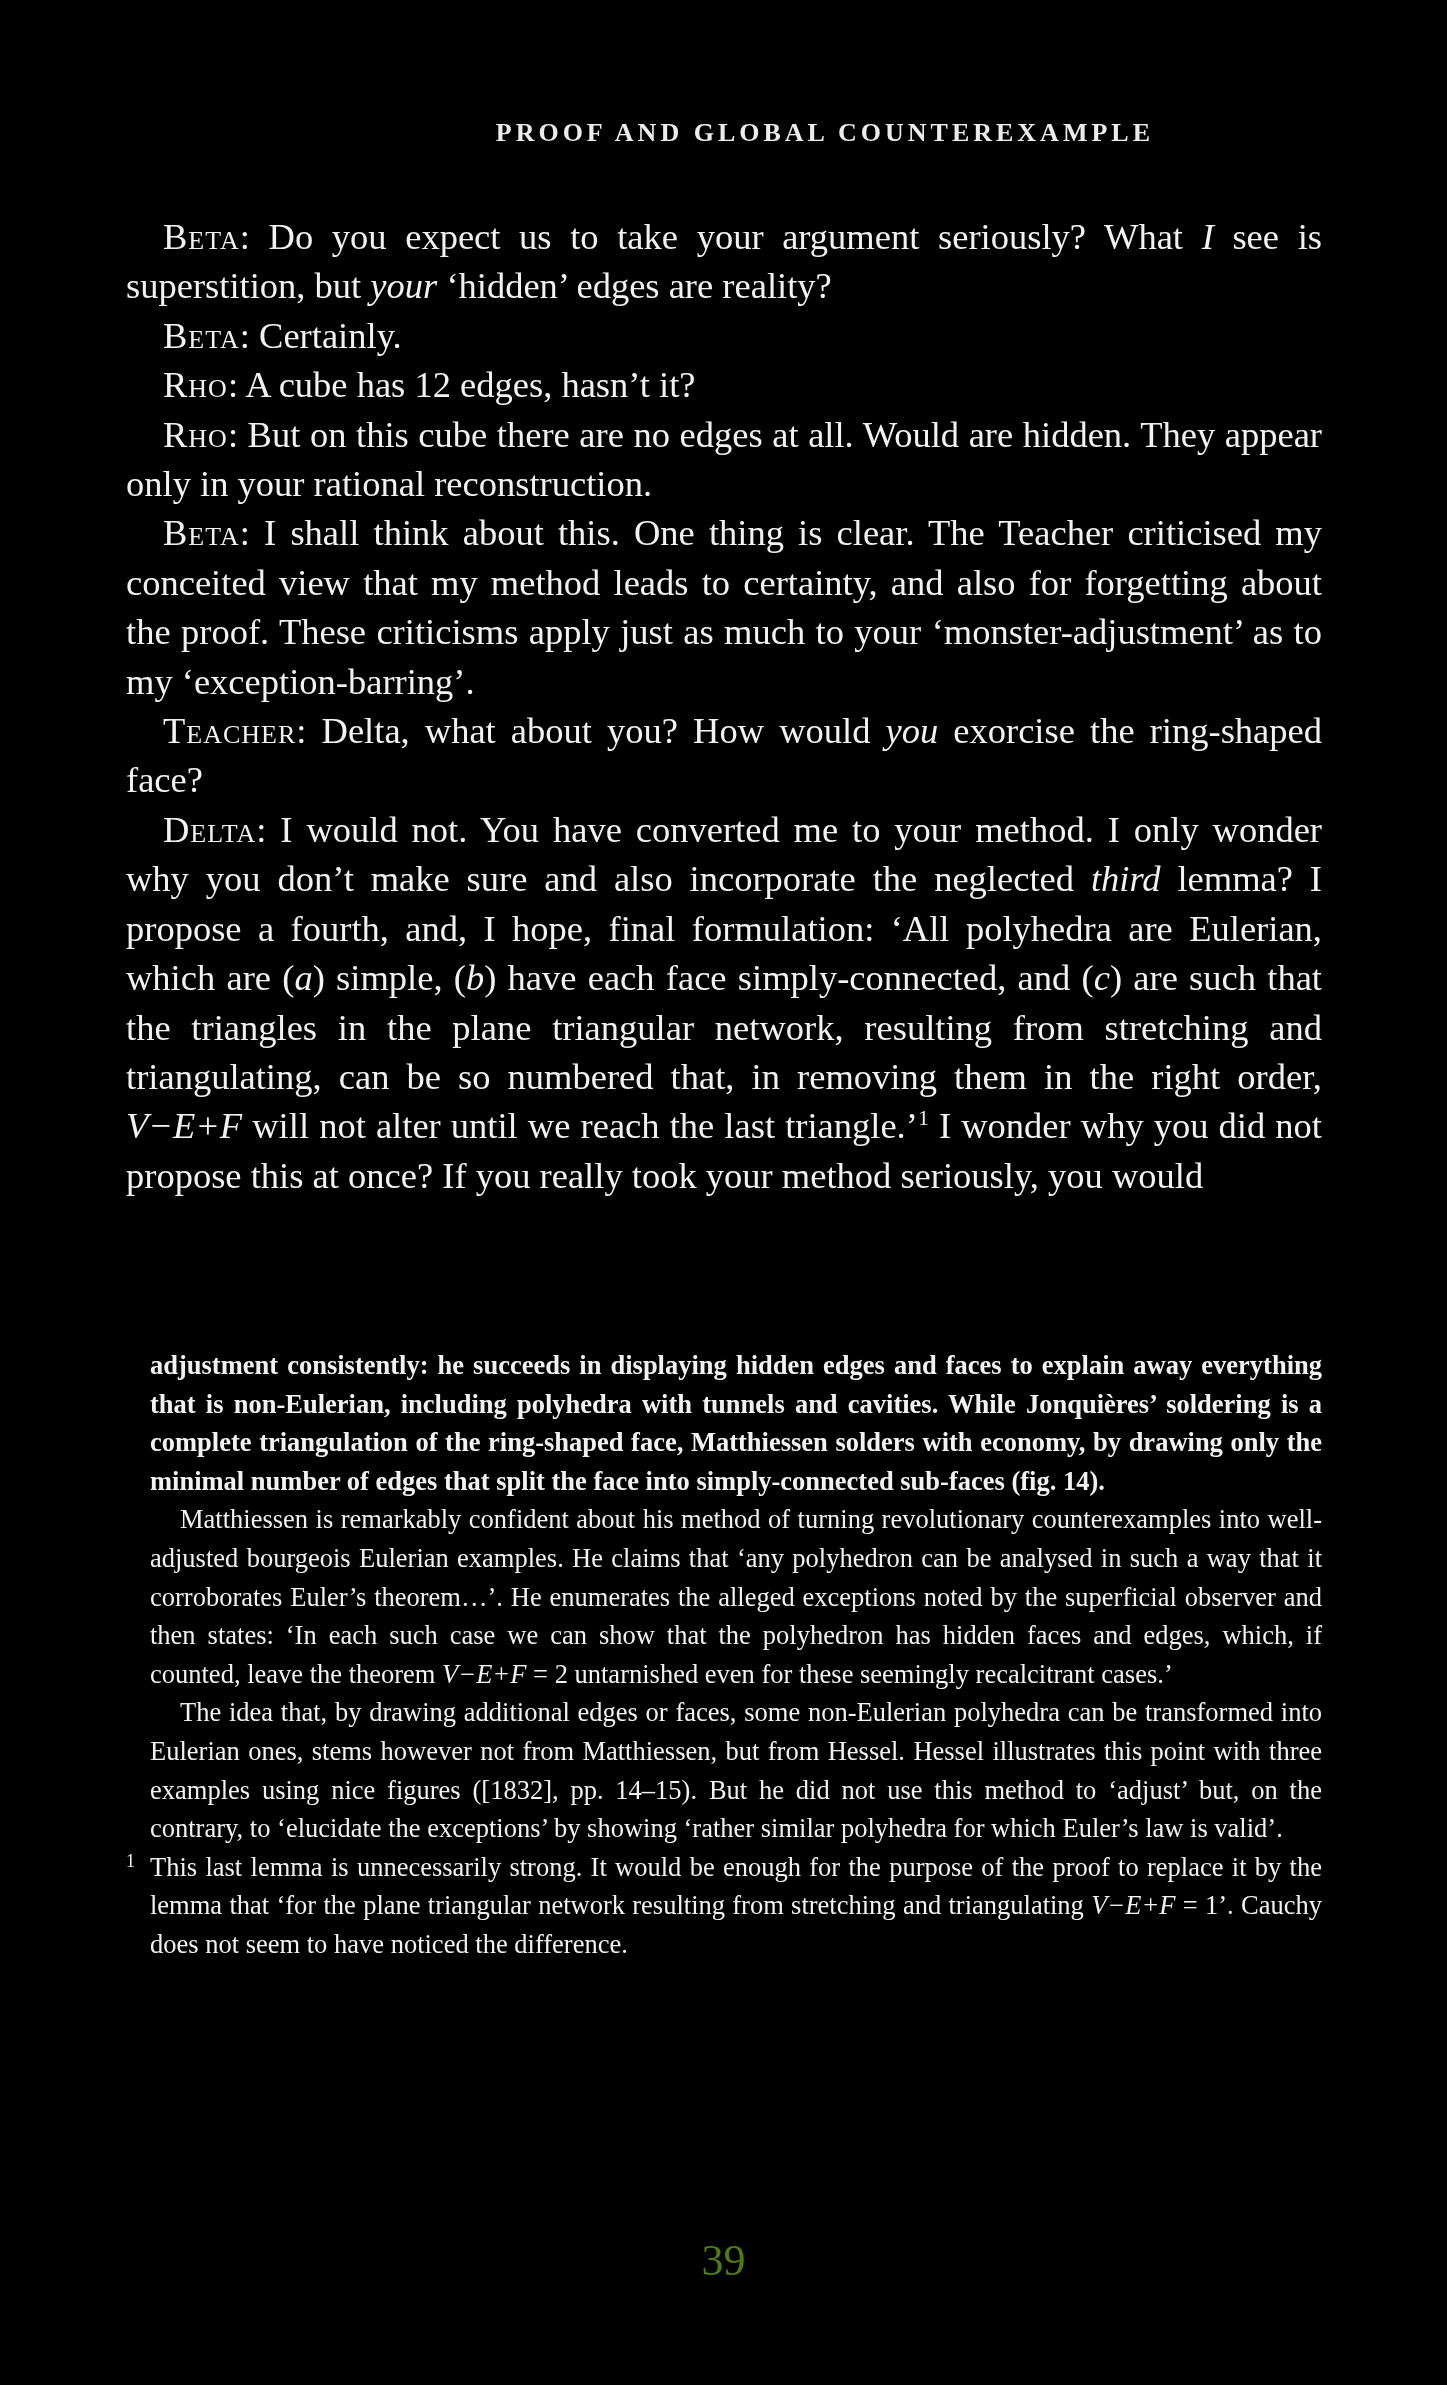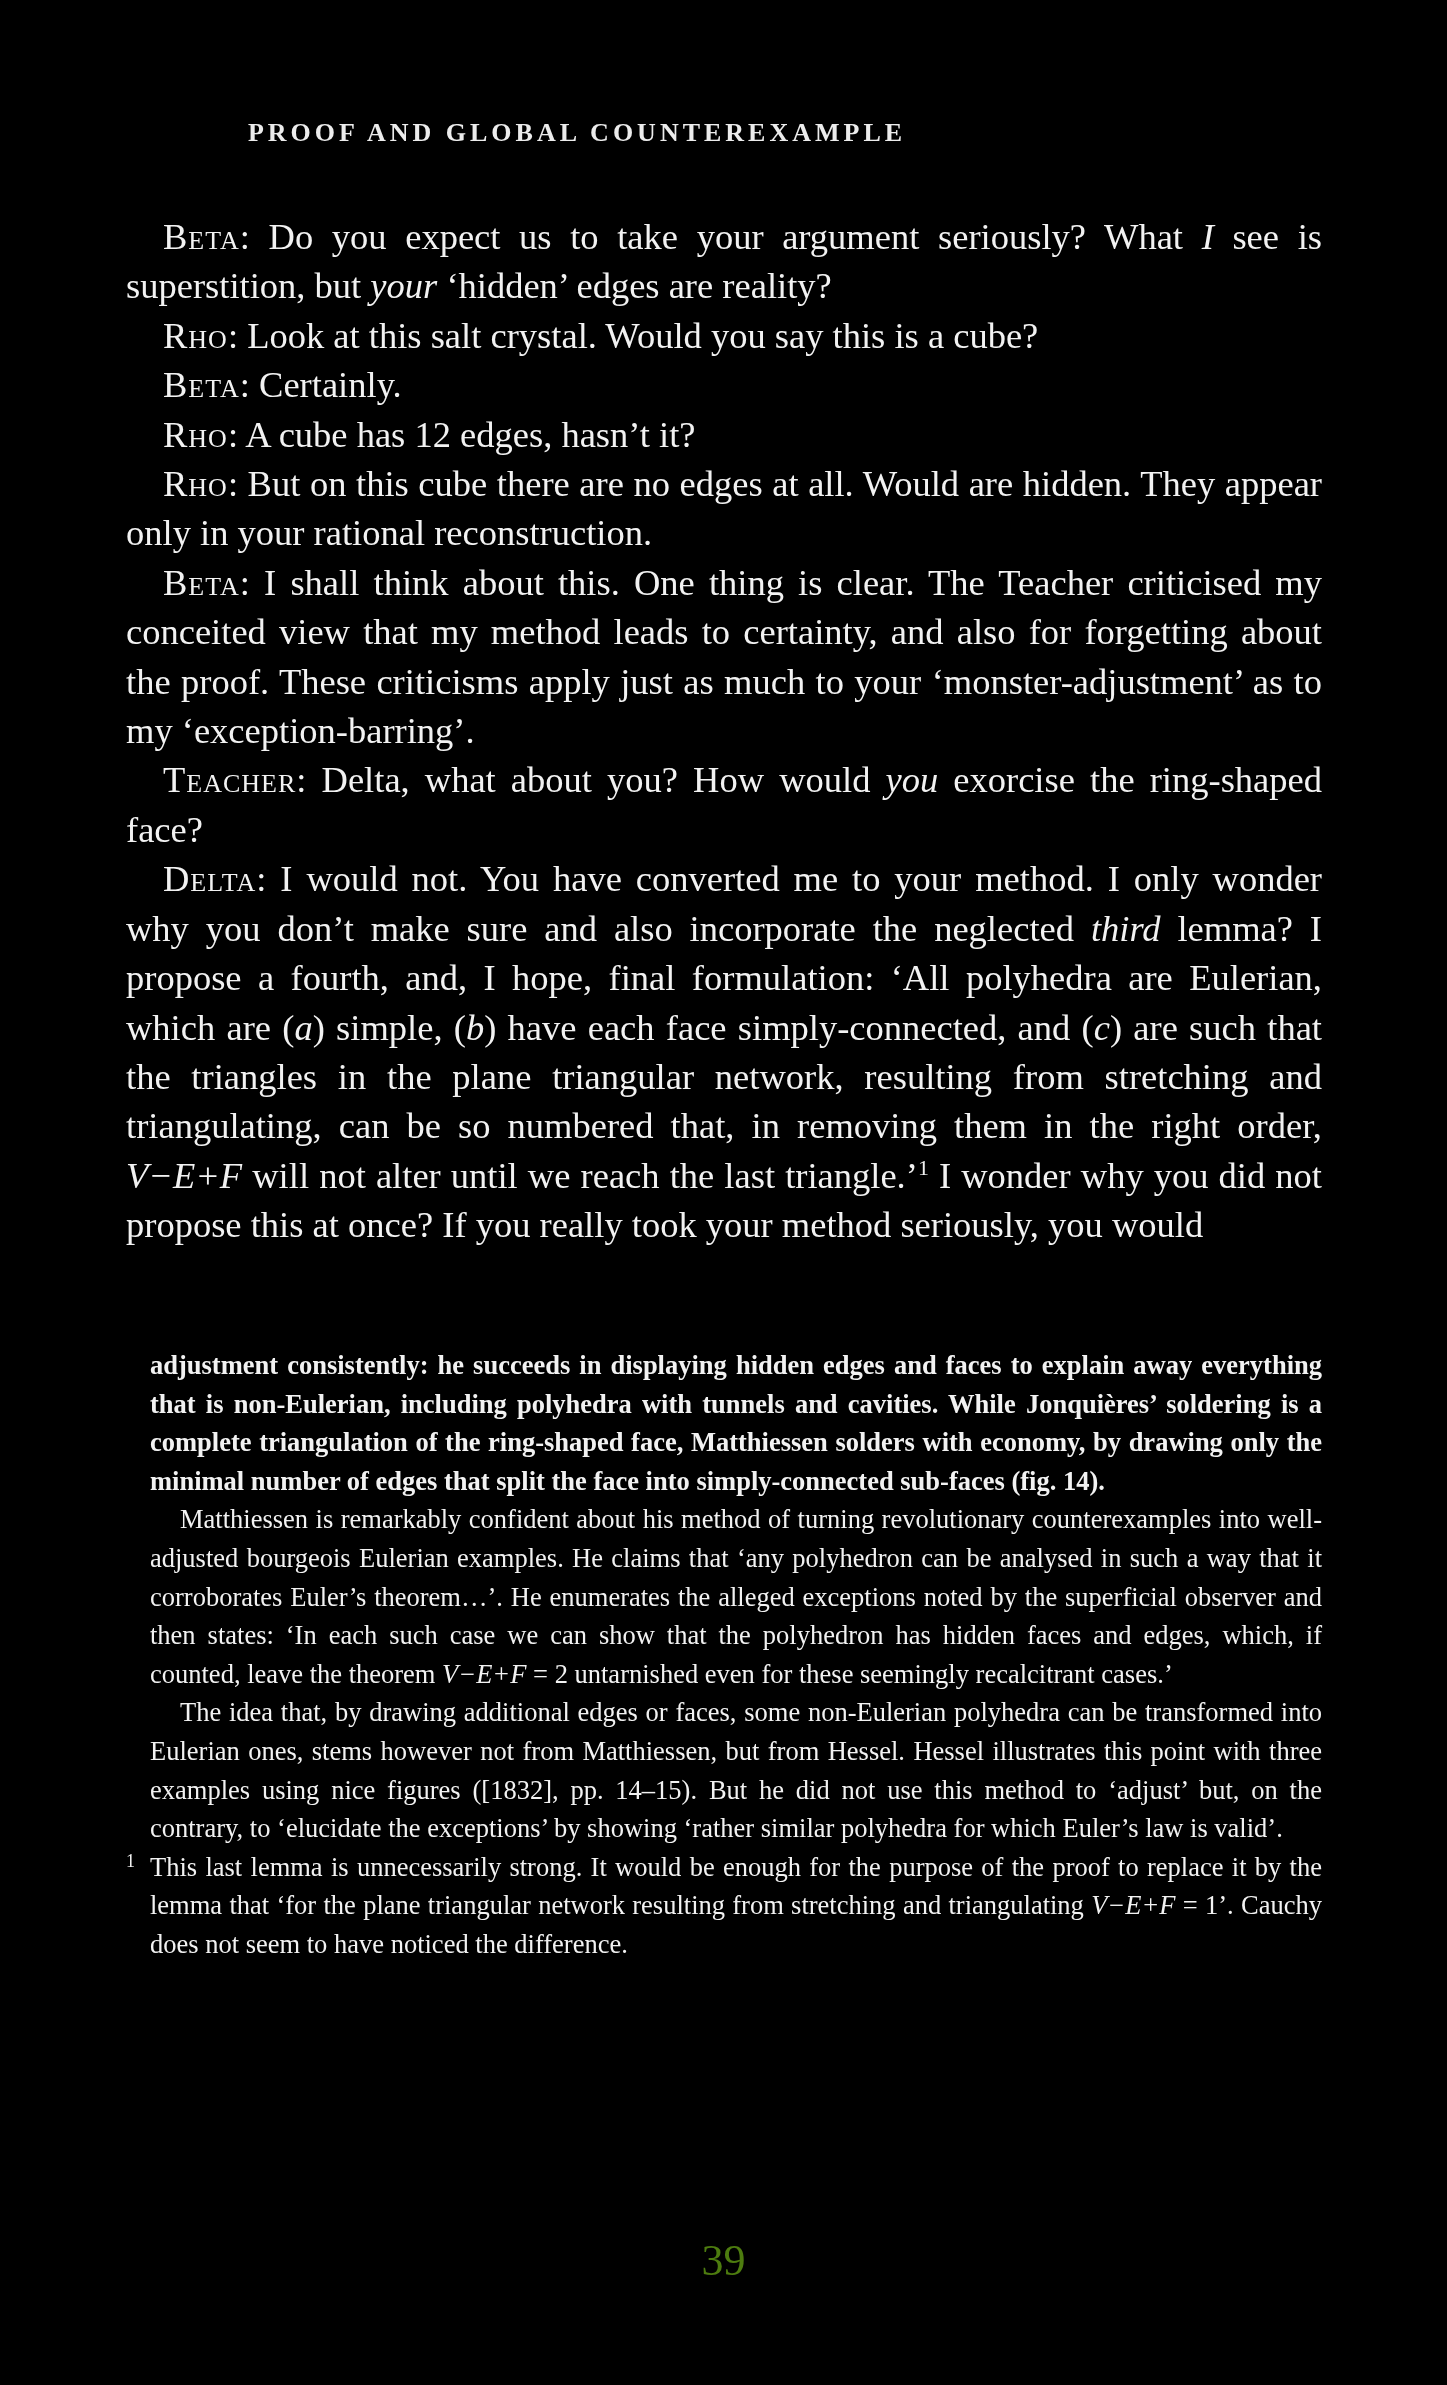--- a/index.html
+++ b/index.html
@@ -13,21 +13,21 @@
       position: relative;
       overflow: hidden;
       color: #f2f2f2;
       font-family: "Liberation Serif", "DejaVu Serif", serif;
     }
     .running-head {
       position: absolute;
       top: 118px;
       left: 0;
       width: 1154px;
-      text-align: center;
+      text-align: right;
       font-size: 26px;
       letter-spacing: 4px;
       font-weight: bold;
       color: #ececec;
     }
     .main-text {
       position: absolute;
       top: 188px;
       left: 126px;
       width: 1196px;
@@ -90,21 +90,20 @@
     }
     i { font-style: italic; }
   </style>
 </head>
 <body>
 
 <div class="running-head">PROOF AND GLOBAL COUNTEREXAMPLE</div>
 
 <div class="main-text" id="dialogue-body">
     <p><span class="sc">Beta</span><span>: Do you expect us to take your argument seriously? What </span><i>I</i><span> see is superstition, but </span><i>your</i><span> ‘hidden’ edges are reality?</span></p>
-    <p><span class="sc">Rho</span><span>: Look at this salt crystal. Would you say this is a cube?</span></p>
     <p><span class="sc">Beta</span><span>: Certainly.</span></p>
     <p><span class="sc">Rho</span><span>: A cube has 12 edges, hasn’t it?</span></p>
     <p><span class="sc">Rho</span><span>: But on this cube there are no edges at all. Would are hidden. They appear only in your rational reconstruction.</span></p>
     <p><span class="sc">Beta</span><span>: I shall think about this. One thing is clear. The Teacher criticised my conceited view that my method leads to certainty, and also for forgetting about the proof. These criticisms apply just as much to your ‘monster-adjustment’ as to my ‘exception-barring’.</span></p>
     <p><span class="sc">Teacher</span><span>: Delta, what about you? How would </span><i>you</i><span> exorcise the ring-shaped face?</span></p>
     <p><span class="sc">Delta</span><span>: I would not. You have converted me to your method. I only wonder why you don’t make sure and also incorporate the neglected </span><i>third</i><span> lemma? I propose a fourth, and, I hope, final formulation: ‘All polyhedra are Eulerian, which are (</span><i>a</i><span>) simple, (</span><i>b</i><span>) have each face simply-connected, and (</span><i>c</i><span>) are such that the triangles in the plane triangular network, resulting from stretching and triangulating, can be so numbered that, in removing them in the right order, </span><i>V−E+F</i><span> will not alter until we reach the last triangle.’</span><sup>1</sup><span> I wonder why you did not propose this at once? If you really took your method seriously, you would</span></p>
   </div>
 
 <div class="notes" id="notes-section">
     <p class="cont"><span>adjustment consistently: he succeeds in displaying hidden edges and faces to explain away everything that is non-Eulerian, including polyhedra with tunnels and cavities. While Jonquières’ soldering is a complete triangulation of the ring-shaped face, Matthiessen solders with economy, by drawing only the minimal number of edges that split the face into simply-connected sub-faces (fig. 14).</span></p>

